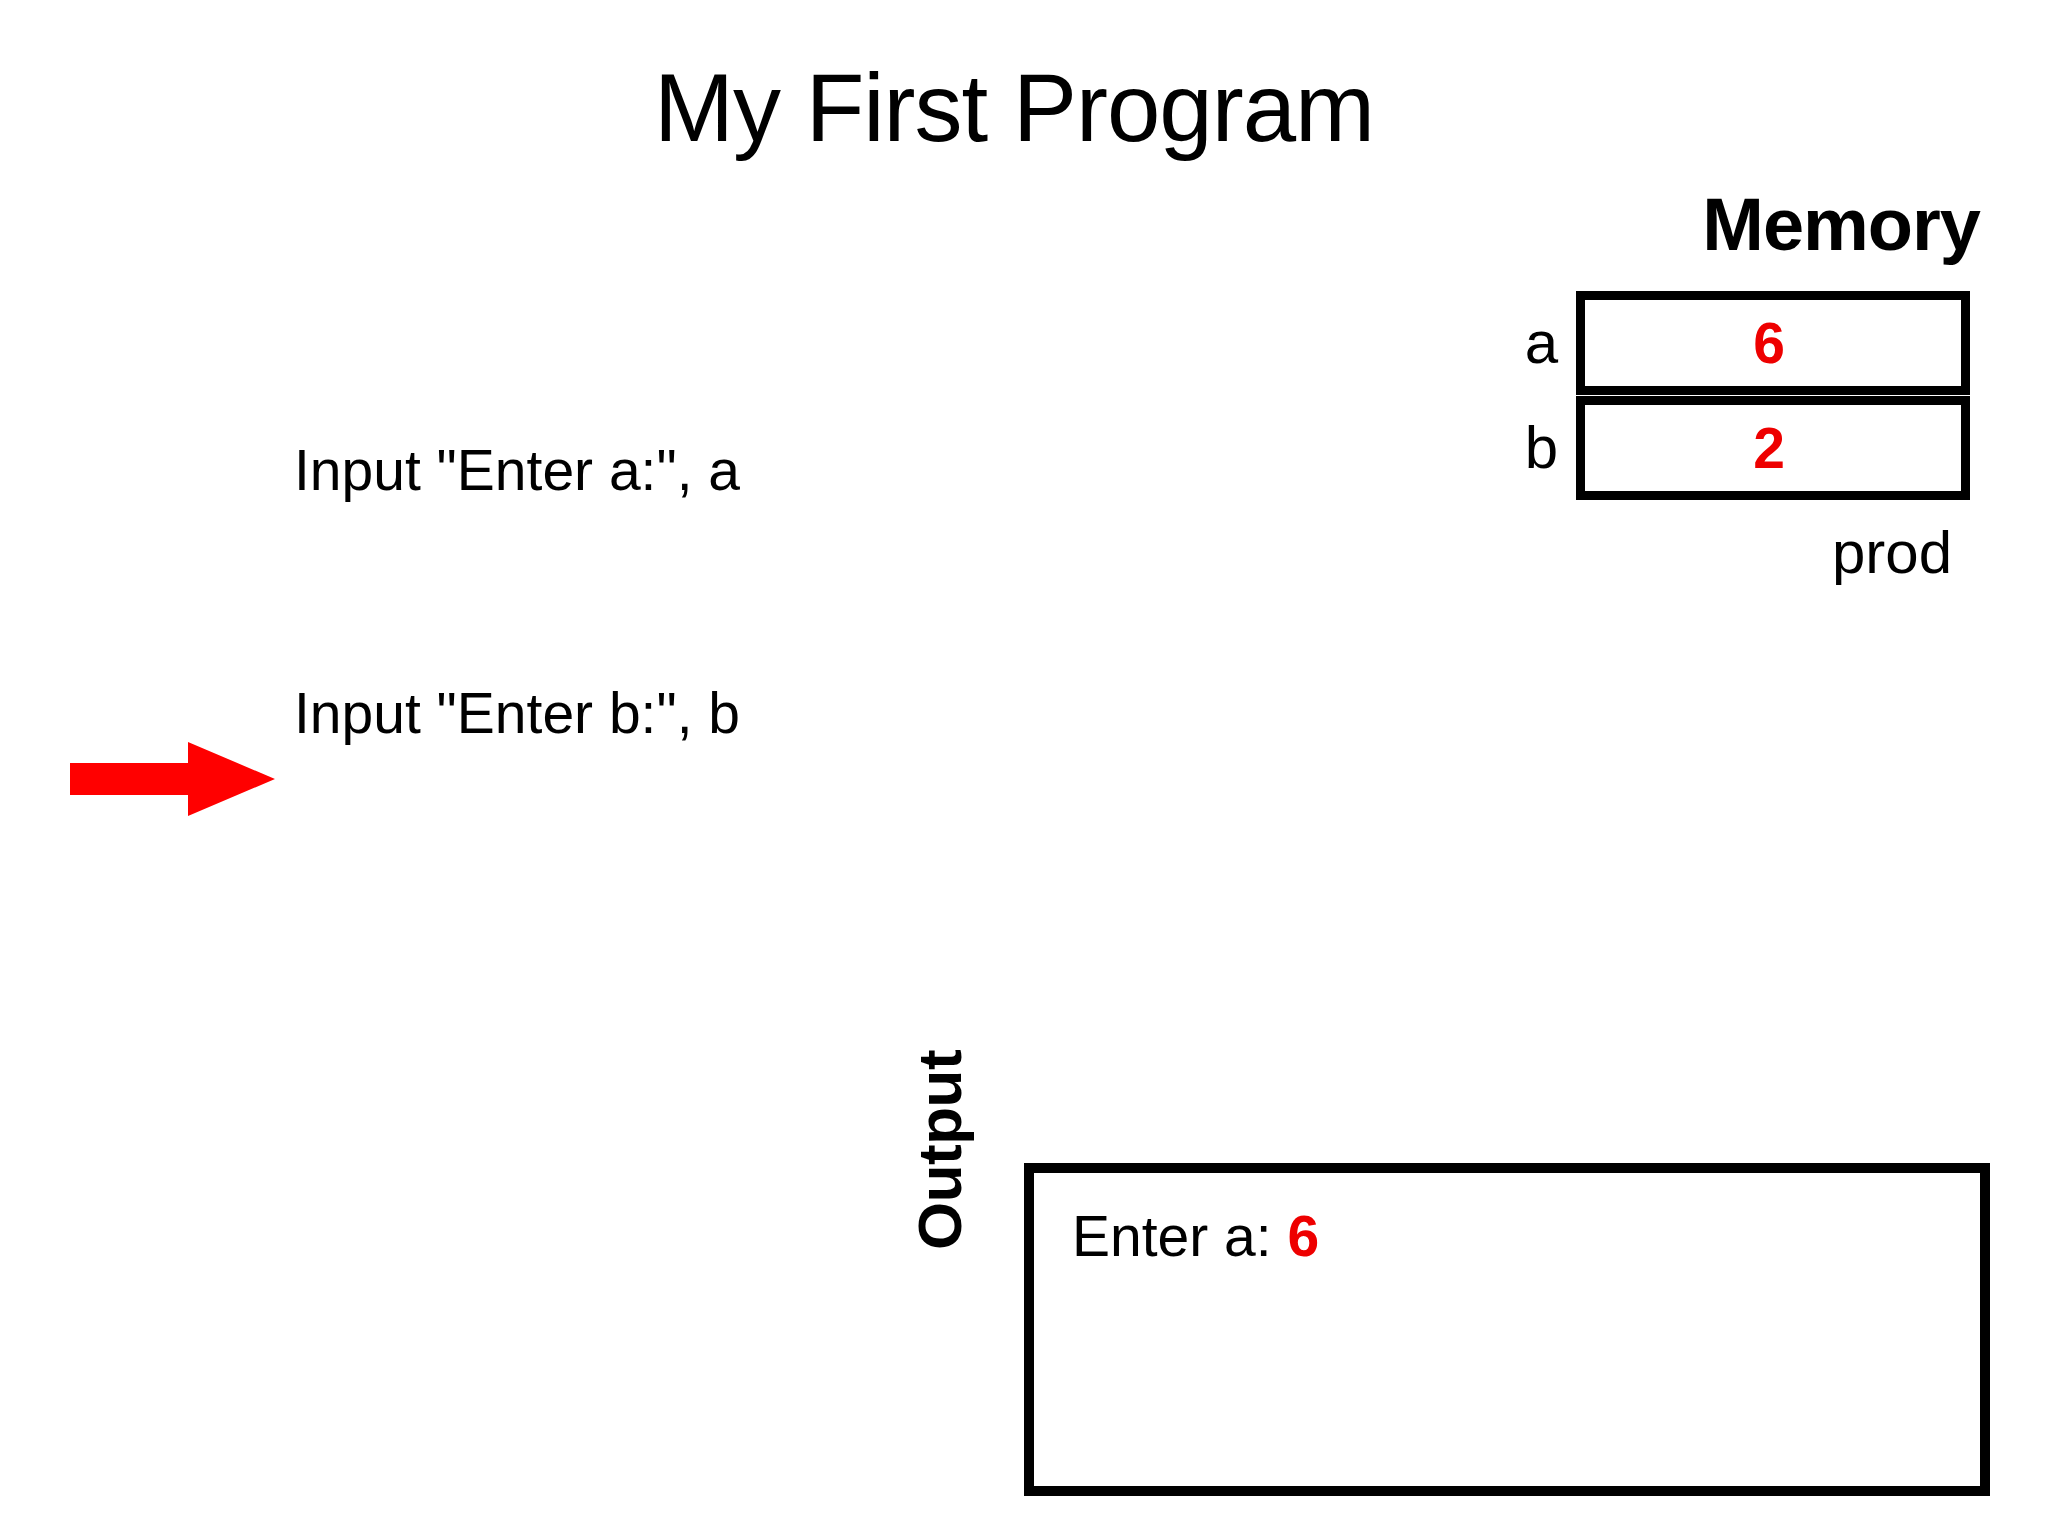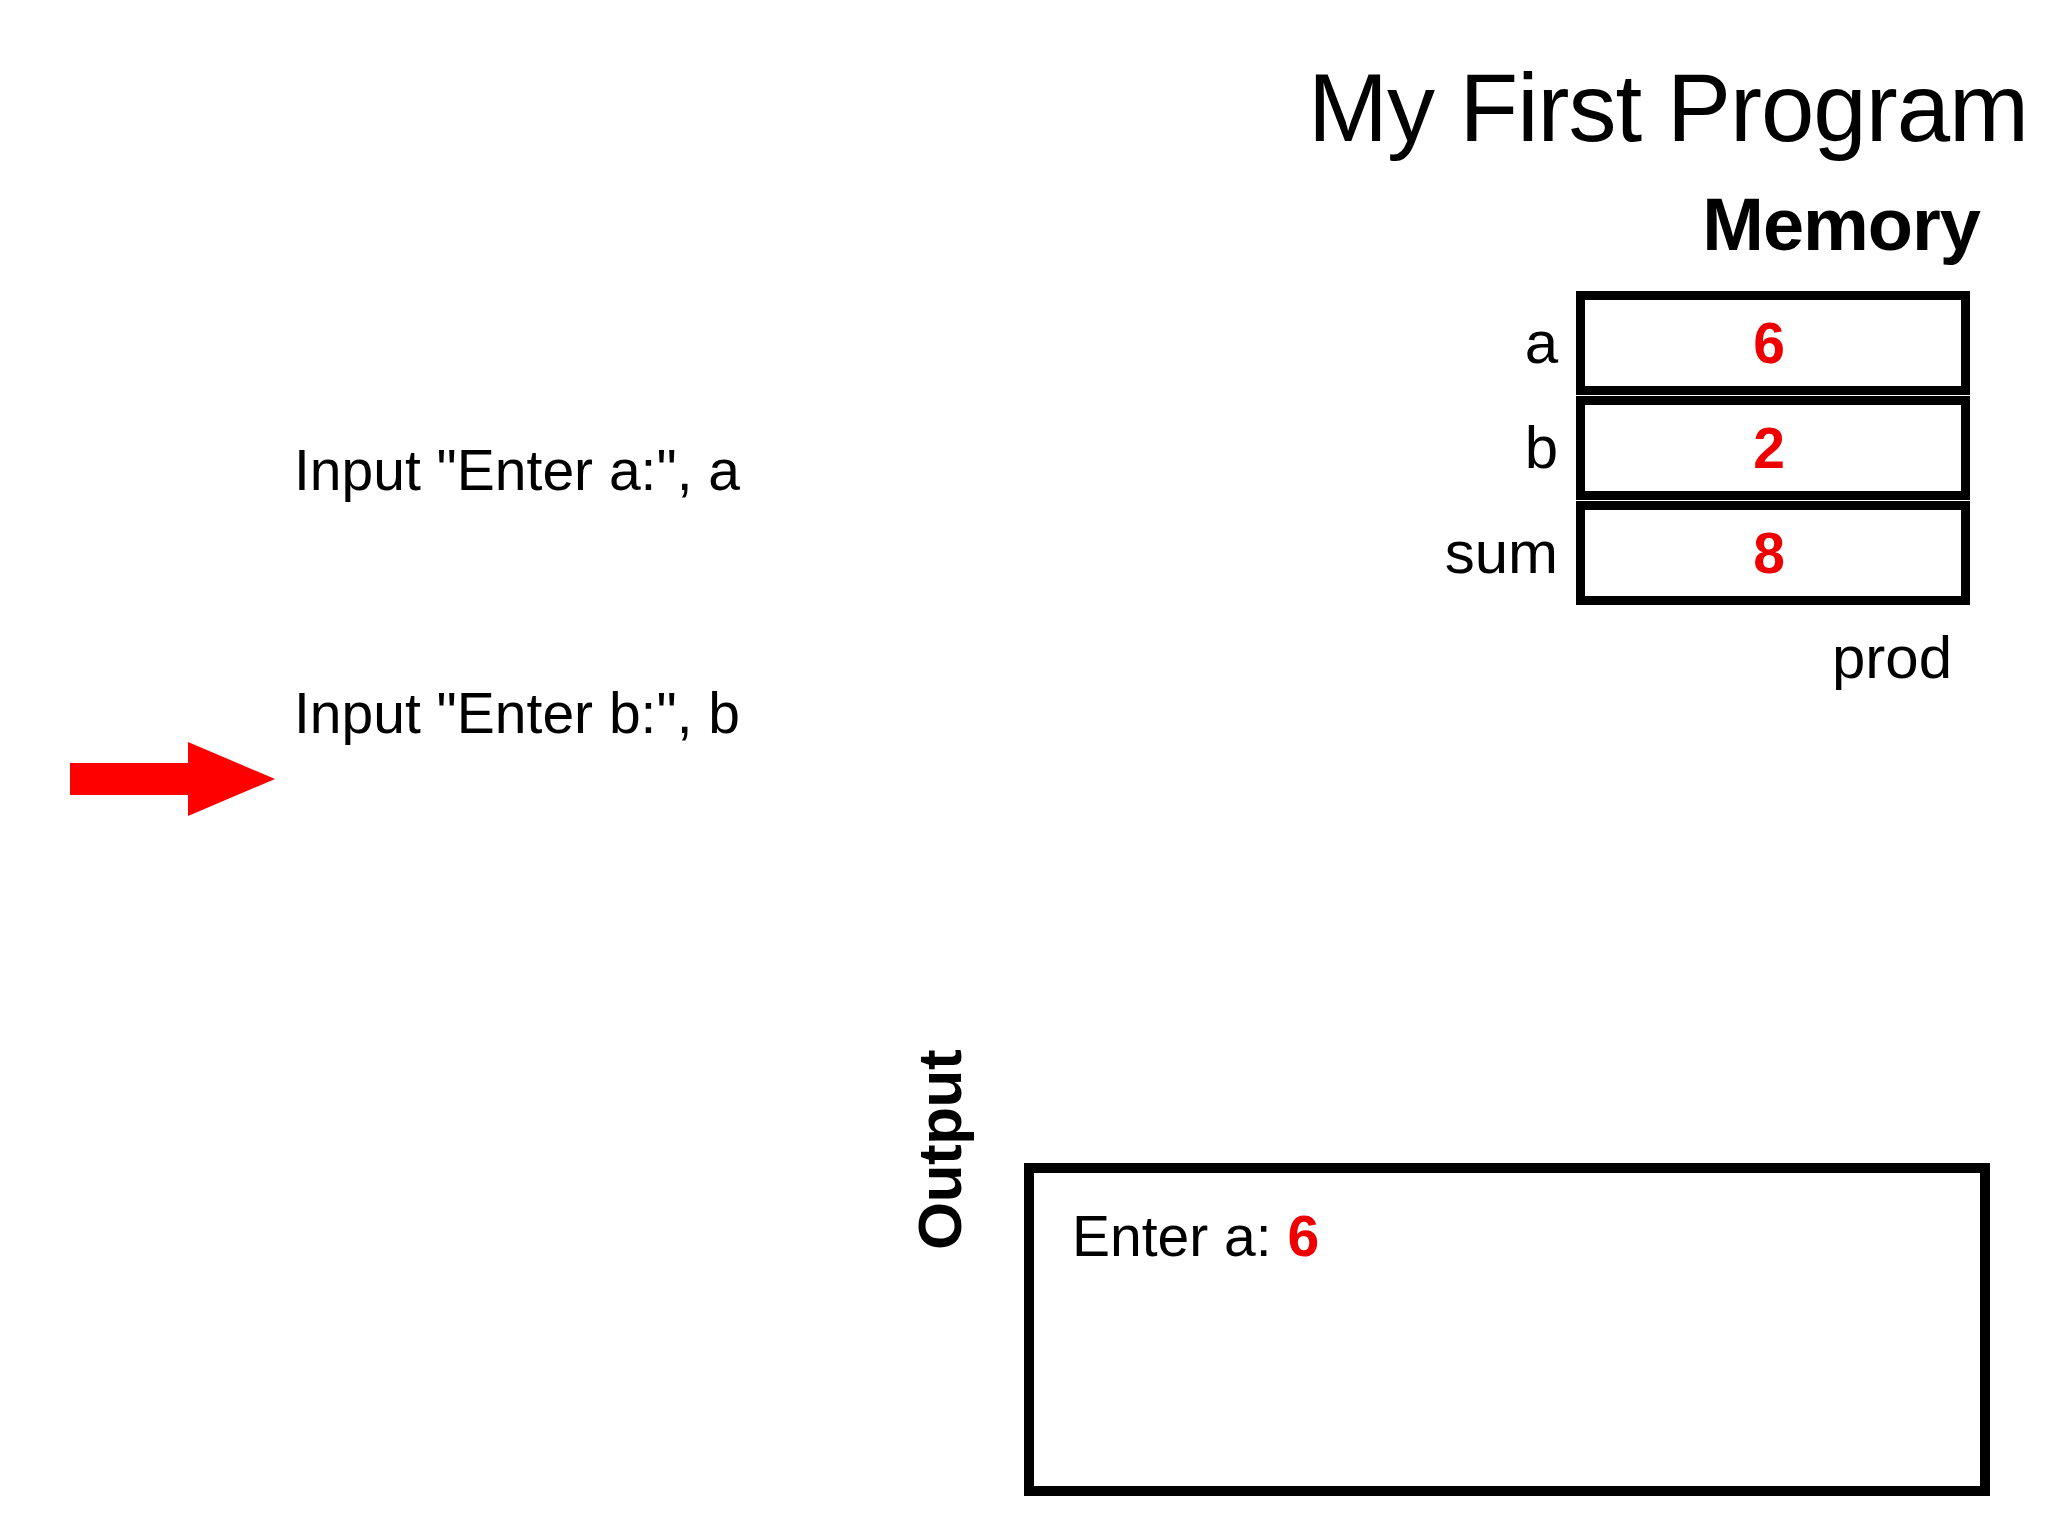--- a/index.html
+++ b/index.html
@@ -16,21 +16,21 @@
     font-family: "Liberation Sans", sans-serif;
     color: #000000;
   }
 
   
   #title {
     position: absolute;
     left: 0;
     top: 58px;
     width: 2048px;
-    text-align: right;
+    text-align: center;
     font-size: 96px;
     line-height: 1.05;
     font-weight: 400;
     letter-spacing: -1px;
     white-space: nowrap;
     padding-right: 20px;
     box-sizing: border-box;
   }
 
   
@@ -181,26 +181,20 @@
         <span class="mem-value">6</span>
       </span>
     </div>
     <div class="mem-row">
       <span class="mem-label">b</span>
       <span class="mem-cell">
         <span class="mem-value">2</span>
       </span>
     </div>
     <div class="mem-row">
-      <span class="mem-label">sum</span>
-      <span class="mem-cell">
-        <span class="mem-value">8</span>
-      </span>
-    </div>
-    <div class="mem-row">
       <span class="mem-label">prod</span>
     </div>
   </div>
 
   <div id="output-label">Output</div>
 
   <div id="output-box">
     <div class="out-line"><span>Enter a: </span><span class="out-val">6</span></div>
   </div>
 

